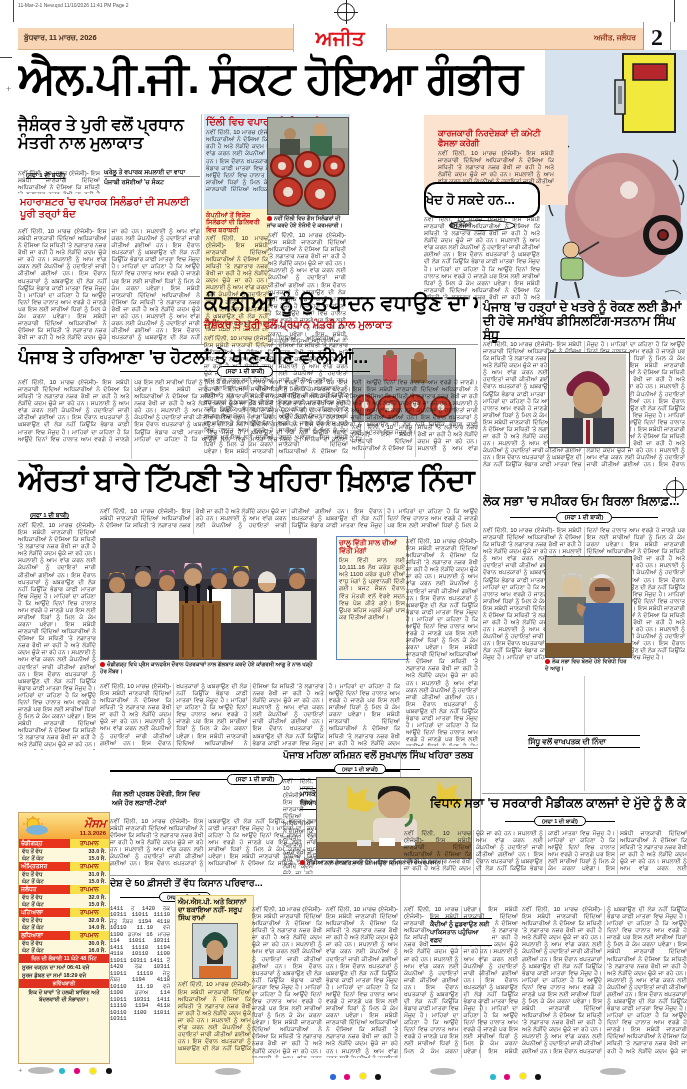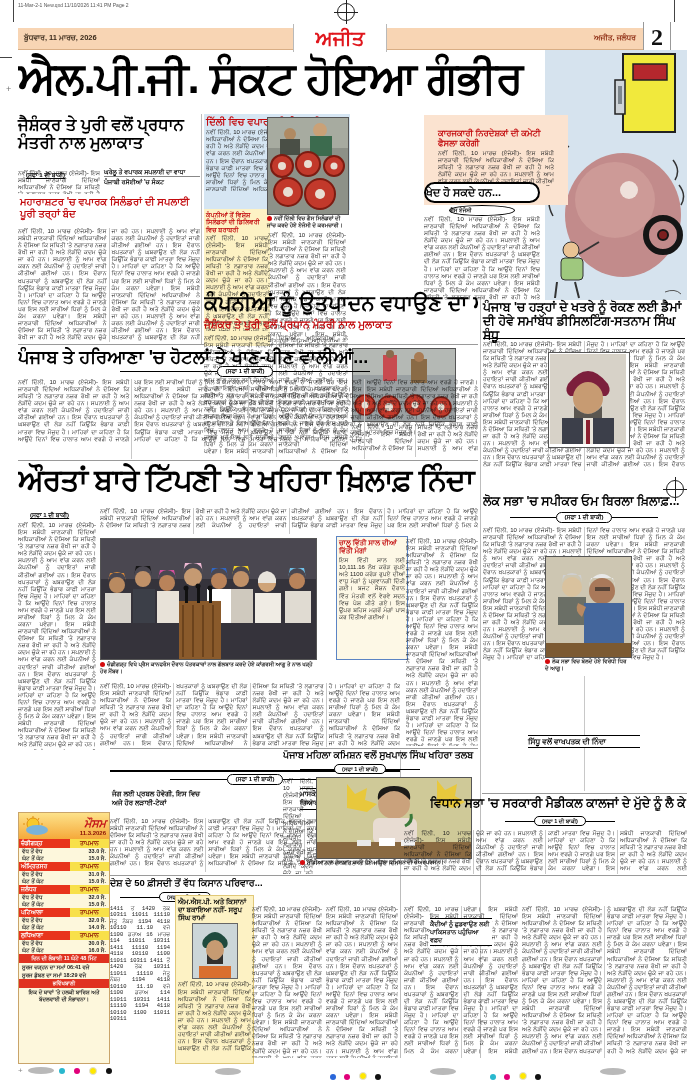--- a/index.html
+++ b/index.html
@@ -138,21 +138,21 @@
   </div>
   <div class="abs cap" style="left:267px;top:215px;width:80px;height:14px;"><span class="dot"></span><span>ਨਵੀਂ ਦਿੱਲੀ ਵਿਚ ਗੈਸ ਸਿਲੰਡਰਾਂ ਦੀ ਜਾਂਚ ਕਰਦੇ ਹੋਏ ਏਜੰਸੀ ਦੇ ਕਰਮਚਾਰੀ।</span></div>
   <div class="abs bt" style="left:268px;top:232px;width:78px;height:110px;">ਨਵੀਂ ਦਿੱਲੀ, 10 ਮਾਰਚ (ਏਜੰਸੀ)- ਇਸ ਸਬੰਧੀ ਜਾਣਕਾਰੀ ਦਿੰਦਿਆਂ ਅਧਿਕਾਰੀਆਂ ਨੇ ਦੱਸਿਆ ਕਿ ਸਥਿਤੀ 'ਤੇ ਲਗਾਤਾਰ ਨਜ਼ਰ ਰੱਖੀ ਜਾ ਰਹੀ ਹੈ ਅਤੇ ਲੋੜੀਂਦੇ ਕਦਮ ਚੁੱਕੇ ਜਾ ਰਹੇ ਹਨ। ਸਪਲਾਈ ਨੂੰ ਆਮ ਵਾਂਗ ਕਰਨ ਲਈ ਕੰਪਨੀਆਂ ਨੂੰ ਹਦਾਇਤਾਂ ਜਾਰੀ ਕੀਤੀਆਂ ਗਈਆਂ ਹਨ। ਇਸ ਦੌਰਾਨ ਖਪਤਕਾਰਾਂ ਨੂੰ ਘਬਰਾਉਣ ਦੀ ਲੋੜ ਨਹੀਂ ਕਿਉਂਕਿ ਭੰਡਾਰ ਕਾਫ਼ੀ ਮਾਤਰਾ ਵਿਚ ਮੌਜੂਦ ਹੈ। ਮਾਹਿਰਾਂ ਦਾ ਕਹਿਣਾ ਹੈ ਕਿ ਆਉਂਦੇ ਦਿਨਾਂ ਵਿਚ ਹਾਲਾਤ ਆਮ ਵਰਗੇ ਹੋ ਜਾਣਗੇ ਪਰ ਇਸ ਲਈ ਸਾਰੀਆਂ ਧਿਰਾਂ ਨੂੰ ਮਿਲ ਕੇ ਕੰਮ ਕਰਨਾ ਪਵੇਗਾ। ਇਸ ਸਬੰਧੀ ਜਾਣਕਾਰੀ ਦਿੰਦਿਆਂ ਅਧਿਕਾਰੀਆਂ ਨੇ ਦੱਸਿਆ ਕਿ ਸਥਿਤੀ 'ਤੇ ਲਗਾਤਾਰ ਨਜ਼ਰ ਰੱਖੀ ਜਾ ਰਹੀ ਹੈ ਅਤੇ ਲੋੜੀਂਦੇ ਕਦਮ ਚੁੱਕੇ ਜਾ ਰਹੇ ਹਨ। ਸਪਲਾਈ ਨੂੰ ਆਮ ਵਾਂਗ ਕਰਨ ਲਈ ਕੰਪਨੀਆਂ ਨੂੰ ਹਦਾਇਤਾਂ ਜਾਰੀ ਕੀਤੀਆਂ ਗਈਆਂ ਹਨ। ਇਸ ਦੌਰਾਨ ਖਪਤਕਾਰਾਂ ਨੂੰ ਘਬਰਾਉਣ ਦੀ ਲੋੜ ਨਹੀਂ ਕਿਉਂਕਿ ਭੰਡਾਰ ਕਾਫ਼ੀ ਮਾਤਰਾ ਵਿਚ ਮੌਜੂਦ ਹੈ। ਮਾਹਿਰਾਂ ਦਾ ਕਹਿਣਾ ਹੈ ਕਿ ਆਉਂਦੇ ਦਿਨਾਂ ਵਿਚ ਹਾਲਾਤ ਆਮ ਵਰਗੇ ਹੋ ਜਾਣਗੇ ਪਰ ਇਸ ਲਈ ਸਾਰੀਆਂ ਧਿਰਾਂ ਨੂੰ ਮਿਲ ਕੇ ਕੰਮ ਕਰਨਾ ਪਵੇਗਾ। ਇਸ ਸਬੰਧੀ ਜਾਣਕਾਰੀ ਦਿੰਦਿਆਂ ਅਧਿਕਾਰੀਆਂ ਨੇ ਦੱਸਿਆ ਕਿ ਸਥਿਤੀ 'ਤੇ ਲਗਾਤਾਰ ਨਜ਼ਰ ਰੱਖੀ ਜਾ ਰਹੀ ਹੈ ਅਤੇ ਲੋੜੀਂਦੇ ਕਦਮ ਚੁੱਕੇ ਜਾ ਰਹੇ ਹਨ। ਸਪਲਾਈ ਨੂੰ ਆਮ ਵਾਂਗ ਕਰਨ ਲਈ ਕੰਪਨੀਆਂ ਨੂੰ ਹਦਾਇਤਾਂ ਜਾਰੀ ਕੀਤੀਆਂ ਗਈਆਂ ਹਨ। ਇਸ ਦੌਰਾਨ ਖਪਤਕਾਰਾਂ ਨੂੰ ਘਬਰਾਉਣ ਦੀ ਲੋੜ ਨਹੀਂ ਕਿਉਂਕਿ ਭੰਡਾਰ ਕਾਫ਼ੀ ਮਾਤਰਾ ਵਿਚ ਮੌਜੂਦ ਹੈ। ਮਾਹਿਰਾਂ ਦਾ ਕਹਿਣਾ ਹੈ ਕਿ ਆਉਂਦੇ ਦਿਨਾਂ ਵਿਚ ਹਾਲਾਤ ਆਮ ਵਰਗੇ ਹੋ ਜਾਣਗੇ। ਇਸ ਸਬੰਧੀ ਜਾਣਕਾਰੀ ਦਿੰਦਿਆਂ ਅਧਿਕਾਰੀਆਂ ਨੇ ਦੱਸਿਆ ਕਿ ਸਥਿਤੀ 'ਤੇ ਲਗਾਤਾਰ ਨਜ਼ਰ ਰੱਖੀ ਜਾ ਰਹੀ ਹੈ ਅਤੇ ਲੋੜੀਂਦੇ ਕਦਮ ਚੁੱਕੇ ਜਾ ਰਹੇ ਹਨ। ਸਪਲਾਈ ਨੂੰ ਆਮ ਵਾਂਗ ਕਰਨ ਲਈ ਕੰਪਨੀਆਂ ਨੂੰ ਹਦਾਇਤਾਂ ਜਾਰੀ ਕੀਤੀਆਂ ਗਈਆਂ ਹਨ। ਇਸ ਦੌਰਾਨ ਖਪਤਕਾਰਾਂ ਨੂੰ ਘਬਰਾਉਣ ਦੀ ਲੋੜ ਨਹੀਂ ਕਿਉਂਕਿ ਭੰਡਾਰ ਕਾਫ਼ੀ ਮਾਤਰਾ ਵਿਚ ਮੌਜੂਦ ਹੈ।</div>
 
   <div class="abs box-peach" style="left:424px;top:115px;width:116px;height:62px;padding:14px;">
     <div class="ctr red hl" style="font-size:8.5px;">ਕਾਰਜਕਾਰੀ ਨਿਰਦੇਸ਼ਕਾਂ ਦੀ ਕਮੇਟੀ ਫੈਸਲਾ ਕਰੇਗੀ</div>
     <div class="bt" style="height:36px;margin-top:2px;">ਨਵੀਂ ਦਿੱਲੀ, 10 ਮਾਰਚ (ਏਜੰਸੀ)- ਇਸ ਸਬੰਧੀ ਜਾਣਕਾਰੀ ਦਿੰਦਿਆਂ ਅਧਿਕਾਰੀਆਂ ਨੇ ਦੱਸਿਆ ਕਿ ਸਥਿਤੀ 'ਤੇ ਲਗਾਤਾਰ ਨਜ਼ਰ ਰੱਖੀ ਜਾ ਰਹੀ ਹੈ ਅਤੇ ਲੋੜੀਂਦੇ ਕਦਮ ਚੁੱਕੇ ਜਾ ਰਹੇ ਹਨ। ਸਪਲਾਈ ਨੂੰ ਆਮ ਵਾਂਗ ਕਰਨ ਲਈ ਕੰਪਨੀਆਂ ਨੂੰ ਹਦਾਇਤਾਂ ਜਾਰੀ ਕੀਤੀਆਂ ਗਈਆਂ ਹਨ। ਇਸ ਦੌਰਾਨ ਖਪਤਕਾਰਾਂ ਨੂੰ ਘਬਰਾਉਣ ਦੀ ਲੋੜ ਨਹੀਂ ਕਿਉਂਕਿ ਭੰਡਾਰ ਕਾਫ਼ੀ ਮਾਤਰਾ ਵਿਚ ਮੌਜੂਦ ਹੈ। ਮਾਹਿਰਾਂ ਦਾ ਕਹਿਣਾ ਹੈ ਕਿ ਆਉਂਦੇ ਦਿਨਾਂ ਵਿਚ ਹਾਲਾਤ ਆਮ ਵਰਗੇ ਹੋ ਜਾਣਗੇ ਪਰ ਇਸ ਲਈ ਸਾਰੀਆਂ ਧਿਰਾਂ ਨੂੰ ਮਿਲ ਕੇ ਕੰਮ ਕਰਨਾ ਪਵੇਗਾ। ਇਸ ਸਬੰਧੀ ਜਾਣਕਾਰੀ ਦਿੰਦਿਆਂ ਅਧਿਕਾਰੀਆਂ ਨੇ ਦੱਸਿਆ ਕਿ ਸਥਿਤੀ 'ਤੇ ਲਗਾਤਾਰ ਨਜ਼ਰ ਰੱਖੀ ਜਾ ਰਹੀ ਹੈ ਅਤੇ ਲੋੜੀਂਦੇ ਕਦਮ ਚੁੱਕੇ ਜਾ ਰਹੇ ਹਨ। ਸਪਲਾਈ ਨੂੰ ਆਮ ਵਾਂਗ ਕਰਨ ਲਈ ਕੰਪਨੀਆਂ ਨੂੰ ਹਦਾਇਤਾਂ ਜਾਰੀ ਕੀਤੀਆਂ ਗਈਆਂ ਹਨ। ਇਸ ਦੌਰਾਨ ਖਪਤਕਾਰਾਂ ਨੂੰ ਘਬਰਾਉਣ ਦੀ ਲੋੜ ਨਹੀਂ ਕਿਉਂਕਿ ਭੰਡਾਰ ਕਾਫ਼ੀ ਮਾਤਰਾ ਵਿਚ ਮੌਜੂਦ ਹੈ। ਮਾਹਿਰਾਂ ਦਾ ਕਹਿਣਾ ਹੈ ਕਿ ਆਉਂਦੇ ਦਿਨਾਂ ਵਿਚ ਹਾਲਾਤ ਆਮ ਵਰਗੇ ਹੋ ਜਾਣਗੇ ਪਰ ਇਸ ਲਈ ਸਾਰੀਆਂ ਧਿਰਾਂ ਨੂੰ ਮਿਲ ਕੇ ਕੰਮ ਕਰਨਾ ਪਵੇਗਾ। ਇਸ ਸਬੰਧੀ ਜਾਣਕਾਰੀ ਦਿੰਦਿਆਂ ਅਧਿਕਾਰੀਆਂ ਨੇ ਦੱਸਿਆ ਕਿ ਸਥਿਤੀ 'ਤੇ ਲਗਾਤਾਰ ਨਜ਼ਰ ਰੱਖੀ ਜਾ ਰਹੀ ਹੈ ਅਤੇ ਲੋੜੀਂਦੇ ਕਦਮ ਚੁੱਕੇ ਜਾ ਰਹੇ ਹਨ। ਸਪਲਾਈ ਨੂੰ ਆਮ ਵਾਂਗ ਕਰਨ ਲਈ ਕੰਪਨੀਆਂ ਨੂੰ ਹਦਾਇਤਾਂ ਜਾਰੀ ਕੀਤੀਆਂ ਗਈਆਂ ਹਨ। ਇਸ ਦੌਰਾਨ ਖਪਤਕਾਰਾਂ ਨੂੰ ਘਬਰਾਉਣ ਦੀ ਲੋੜ ਨਹੀਂ ਕਿਉਂਕਿ ਭੰਡਾਰ ਕਾਫ਼ੀ ਮਾਤਰਾ ਵਿਚ ਮੌਜੂਦ ਹੈ। ਮਾਹਿਰਾਂ ਦਾ ਕਹਿਣਾ ਹੈ ਕਿ ਆਉਂਦੇ ਦਿਨਾਂ ਵਿਚ ਹਾਲਾਤ ਆਮ ਵਰਗੇ ਹੋ ਜਾਣਗੇ। ਇਸ ਸਬੰਧੀ ਜਾਣਕਾਰੀ ਦਿੰਦਿਆਂ ਅਧਿਕਾਰੀਆਂ ਨੇ ਦੱਸਿਆ ਕਿ ਸਥਿਤੀ 'ਤੇ ਲਗਾਤਾਰ ਨਜ਼ਰ ਰੱਖੀ ਜਾ ਰਹੀ ਹੈ ਅਤੇ ਲੋੜੀਂਦੇ ਕਦਮ ਚੁੱਕੇ ਜਾ ਰਹੇ ਹਨ। ਸਪਲਾਈ ਨੂੰ ਆਮ ਵਾਂਗ ਕਰਨ ਲਈ ਕੰਪਨੀਆਂ ਨੂੰ ਹਦਾਇਤਾਂ ਜਾਰੀ ਕੀਤੀਆਂ ਗਈਆਂ ਹਨ। ਇਸ ਦੌਰਾਨ ਖਪਤਕਾਰਾਂ ਨੂੰ ਘਬਰਾਉਣ ਦੀ ਲੋੜ ਨਹੀਂ ਕਿਉਂਕਿ ਭੰਡਾਰ ਕਾਫ਼ੀ ਮਾਤਰਾ ਵਿਚ ਮੌਜੂਦ ਹੈ।</div>
   </div>
 
   <div class="abs" style="left:424px;top:182px;width:116px;">
-    <div class="ctr" style="border:2px solid #000;border-radius:12px;font-weight:bold;font-size:11px;padding:2px 0;background:#fff;">ਖੇਦ ਹੋ ਸਕਦੇ ਹਨ...</div>
+    <div class="ctr" style="border:2px solid #000;border-radius:12px;font-weight:bold;font-size:13px;padding:8px 0;background:#fff;">ਖੇਦ ਹੋ ਸਕਦੇ ਹਨ...</div>
     <div class="ctr" style="width:64px;margin:2px auto;border:1px solid #000;border-radius:50%;font-size:5.5px;font-weight:bold;line-height:1.6;">ਗੈਸ ਏਜੰਸੀ</div>
   </div>
   <div class="abs bt" style="left:424px;top:216px;width:116px;height:84px;">ਨਵੀਂ ਦਿੱਲੀ, 10 ਮਾਰਚ (ਏਜੰਸੀ)- ਇਸ ਸਬੰਧੀ ਜਾਣਕਾਰੀ ਦਿੰਦਿਆਂ ਅਧਿਕਾਰੀਆਂ ਨੇ ਦੱਸਿਆ ਕਿ ਸਥਿਤੀ 'ਤੇ ਲਗਾਤਾਰ ਨਜ਼ਰ ਰੱਖੀ ਜਾ ਰਹੀ ਹੈ ਅਤੇ ਲੋੜੀਂਦੇ ਕਦਮ ਚੁੱਕੇ ਜਾ ਰਹੇ ਹਨ। ਸਪਲਾਈ ਨੂੰ ਆਮ ਵਾਂਗ ਕਰਨ ਲਈ ਕੰਪਨੀਆਂ ਨੂੰ ਹਦਾਇਤਾਂ ਜਾਰੀ ਕੀਤੀਆਂ ਗਈਆਂ ਹਨ। ਇਸ ਦੌਰਾਨ ਖਪਤਕਾਰਾਂ ਨੂੰ ਘਬਰਾਉਣ ਦੀ ਲੋੜ ਨਹੀਂ ਕਿਉਂਕਿ ਭੰਡਾਰ ਕਾਫ਼ੀ ਮਾਤਰਾ ਵਿਚ ਮੌਜੂਦ ਹੈ। ਮਾਹਿਰਾਂ ਦਾ ਕਹਿਣਾ ਹੈ ਕਿ ਆਉਂਦੇ ਦਿਨਾਂ ਵਿਚ ਹਾਲਾਤ ਆਮ ਵਰਗੇ ਹੋ ਜਾਣਗੇ ਪਰ ਇਸ ਲਈ ਸਾਰੀਆਂ ਧਿਰਾਂ ਨੂੰ ਮਿਲ ਕੇ ਕੰਮ ਕਰਨਾ ਪਵੇਗਾ। ਇਸ ਸਬੰਧੀ ਜਾਣਕਾਰੀ ਦਿੰਦਿਆਂ ਅਧਿਕਾਰੀਆਂ ਨੇ ਦੱਸਿਆ ਕਿ ਸਥਿਤੀ 'ਤੇ ਲਗਾਤਾਰ ਨਜ਼ਰ ਰੱਖੀ ਜਾ ਰਹੀ ਹੈ ਅਤੇ ਲੋੜੀਂਦੇ ਕਦਮ ਚੁੱਕੇ ਜਾ ਰਹੇ ਹਨ। ਸਪਲਾਈ ਨੂੰ ਆਮ ਵਾਂਗ ਕਰਨ ਲਈ ਕੰਪਨੀਆਂ ਨੂੰ ਹਦਾਇਤਾਂ ਜਾਰੀ ਕੀਤੀਆਂ ਗਈਆਂ ਹਨ। ਇਸ ਦੌਰਾਨ ਖਪਤਕਾਰਾਂ ਨੂੰ ਘਬਰਾਉਣ ਦੀ ਲੋੜ ਨਹੀਂ ਕਿਉਂਕਿ ਭੰਡਾਰ ਕਾਫ਼ੀ ਮਾਤਰਾ ਵਿਚ ਮੌਜੂਦ ਹੈ। ਮਾਹਿਰਾਂ ਦਾ ਕਹਿਣਾ ਹੈ ਕਿ ਆਉਂਦੇ ਦਿਨਾਂ ਵਿਚ ਹਾਲਾਤ ਆਮ ਵਰਗੇ ਹੋ ਜਾਣਗੇ ਪਰ ਇਸ ਲਈ ਸਾਰੀਆਂ ਧਿਰਾਂ ਨੂੰ ਮਿਲ ਕੇ ਕੰਮ ਕਰਨਾ ਪਵੇਗਾ। ਇਸ ਸਬੰਧੀ ਜਾਣਕਾਰੀ ਦਿੰਦਿਆਂ ਅਧਿਕਾਰੀਆਂ ਨੇ ਦੱਸਿਆ ਕਿ ਸਥਿਤੀ 'ਤੇ ਲਗਾਤਾਰ ਨਜ਼ਰ ਰੱਖੀ ਜਾ ਰਹੀ ਹੈ ਅਤੇ ਲੋੜੀਂਦੇ ਕਦਮ ਚੁੱਕੇ ਜਾ ਰਹੇ ਹਨ। ਸਪਲਾਈ ਨੂੰ ਆਮ ਵਾਂਗ ਕਰਨ ਲਈ ਕੰਪਨੀਆਂ ਨੂੰ ਹਦਾਇਤਾਂ ਜਾਰੀ ਕੀਤੀਆਂ ਗਈਆਂ ਹਨ। ਇਸ ਦੌਰਾਨ ਖਪਤਕਾਰਾਂ ਨੂੰ ਘਬਰਾਉਣ ਦੀ ਲੋੜ ਨਹੀਂ ਕਿਉਂਕਿ ਭੰਡਾਰ ਕਾਫ਼ੀ ਮਾਤਰਾ ਵਿਚ ਮੌਜੂਦ ਹੈ। ਮਾਹਿਰਾਂ ਦਾ ਕਹਿਣਾ ਹੈ ਕਿ ਆਉਂਦੇ ਦਿਨਾਂ ਵਿਚ ਹਾਲਾਤ ਆਮ ਵਰਗੇ ਹੋ ਜਾਣਗੇ। ਇਸ ਸਬੰਧੀ ਜਾਣਕਾਰੀ ਦਿੰਦਿਆਂ ਅਧਿਕਾਰੀਆਂ ਨੇ ਦੱਸਿਆ ਕਿ ਸਥਿਤੀ 'ਤੇ ਲਗਾਤਾਰ ਨਜ਼ਰ ਰੱਖੀ ਜਾ ਰਹੀ ਹੈ ਅਤੇ ਲੋੜੀਂਦੇ ਕਦਮ ਚੁੱਕੇ ਜਾ ਰਹੇ ਹਨ। ਸਪਲਾਈ ਨੂੰ ਆਮ ਵਾਂਗ ਕਰਨ ਲਈ ਕੰਪਨੀਆਂ ਨੂੰ ਹਦਾਇਤਾਂ ਜਾਰੀ ਕੀਤੀਆਂ ਗਈਆਂ ਹਨ। ਇਸ ਦੌਰਾਨ ਖਪਤਕਾਰਾਂ ਨੂੰ ਘਬਰਾਉਣ ਦੀ ਲੋੜ ਨਹੀਂ ਕਿਉਂਕਿ ਭੰਡਾਰ ਕਾਫ਼ੀ ਮਾਤਰਾ ਵਿਚ ਮੌਜੂਦ ਹੈ।</div>
 
   <div class="abs hl ctr" style="left:204px;top:291px;width:274px;height:26px;font-size:21px;white-space:nowrap;overflow:hidden;">ਕੰਪਨੀਆਂ ਨੂੰ ਉਤਪਾਦਨ ਵਧਾਉਣ ਦਾ ਆਦੇਸ਼</div>
   <div class="abs ctr red hl" style="left:204px;top:319px;width:274px;font-size:10.5px;">ਜੈਸ਼ੰਕਰ ਤੇ ਪੁਰੀ ਵਲੋਂ ਪ੍ਰਧਾਨ ਮੰਤਰੀ ਨਾਲ ਮੁਲਾਕਾਤ</div>
   <div class="abs bt c2" style="left:204px;top:335px;width:144px;height:122px;">ਨਵੀਂ ਦਿੱਲੀ, 10 ਮਾਰਚ (ਏਜੰਸੀ)- ਇਸ ਸਬੰਧੀ ਜਾਣਕਾਰੀ ਦਿੰਦਿਆਂ ਅਧਿਕਾਰੀਆਂ ਨੇ ਦੱਸਿਆ ਕਿ ਸਥਿਤੀ 'ਤੇ ਲਗਾਤਾਰ ਨਜ਼ਰ ਰੱਖੀ ਜਾ ਰਹੀ ਹੈ ਅਤੇ ਲੋੜੀਂਦੇ ਕਦਮ ਚੁੱਕੇ ਜਾ ਰਹੇ ਹਨ। ਸਪਲਾਈ ਨੂੰ ਆਮ ਵਾਂਗ ਕਰਨ ਲਈ ਕੰਪਨੀਆਂ ਨੂੰ ਹਦਾਇਤਾਂ ਜਾਰੀ ਕੀਤੀਆਂ ਗਈਆਂ ਹਨ। ਇਸ ਦੌਰਾਨ ਖਪਤਕਾਰਾਂ ਨੂੰ ਘਬਰਾਉਣ ਦੀ ਲੋੜ ਨਹੀਂ ਕਿਉਂਕਿ ਭੰਡਾਰ ਕਾਫ਼ੀ ਮਾਤਰਾ ਵਿਚ ਮੌਜੂਦ ਹੈ। ਮਾਹਿਰਾਂ ਦਾ ਕਹਿਣਾ ਹੈ ਕਿ ਆਉਂਦੇ ਦਿਨਾਂ ਵਿਚ ਹਾਲਾਤ ਆਮ ਵਰਗੇ ਹੋ ਜਾਣਗੇ ਪਰ ਇਸ ਲਈ ਸਾਰੀਆਂ ਧਿਰਾਂ ਨੂੰ ਮਿਲ ਕੇ ਕੰਮ ਕਰਨਾ ਪਵੇਗਾ। ਇਸ ਸਬੰਧੀ ਜਾਣਕਾਰੀ ਦਿੰਦਿਆਂ ਅਧਿਕਾਰੀਆਂ ਨੇ ਦੱਸਿਆ ਕਿ ਸਥਿਤੀ 'ਤੇ ਲਗਾਤਾਰ ਨਜ਼ਰ ਰੱਖੀ ਜਾ ਰਹੀ ਹੈ ਅਤੇ ਲੋੜੀਂਦੇ ਕਦਮ ਚੁੱਕੇ ਜਾ ਰਹੇ ਹਨ। ਸਪਲਾਈ ਨੂੰ ਆਮ ਵਾਂਗ ਕਰਨ ਲਈ ਕੰਪਨੀਆਂ ਨੂੰ ਹਦਾਇਤਾਂ ਜਾਰੀ ਕੀਤੀਆਂ ਗਈਆਂ ਹਨ। ਇਸ ਦੌਰਾਨ ਖਪਤਕਾਰਾਂ ਨੂੰ ਘਬਰਾਉਣ ਦੀ ਲੋੜ ਨਹੀਂ ਕਿਉਂਕਿ ਭੰਡਾਰ ਕਾਫ਼ੀ ਮਾਤਰਾ ਵਿਚ ਮੌਜੂਦ ਹੈ। ਮਾਹਿਰਾਂ ਦਾ ਕਹਿਣਾ ਹੈ ਕਿ ਆਉਂਦੇ ਦਿਨਾਂ ਵਿਚ ਹਾਲਾਤ ਆਮ ਵਰਗੇ ਹੋ ਜਾਣਗੇ ਪਰ ਇਸ ਲਈ ਸਾਰੀਆਂ ਧਿਰਾਂ ਨੂੰ ਮਿਲ ਕੇ ਕੰਮ ਕਰਨਾ ਪਵੇਗਾ। ਇਸ ਸਬੰਧੀ ਜਾਣਕਾਰੀ ਦਿੰਦਿਆਂ ਅਧਿਕਾਰੀਆਂ ਨੇ ਦੱਸਿਆ ਕਿ ਸਥਿਤੀ 'ਤੇ ਲਗਾਤਾਰ ਨਜ਼ਰ ਰੱਖੀ ਜਾ ਰਹੀ ਹੈ ਅਤੇ ਲੋੜੀਂਦੇ ਕਦਮ ਚੁੱਕੇ ਜਾ ਰਹੇ ਹਨ। ਸਪਲਾਈ ਨੂੰ ਆਮ ਵਾਂਗ ਕਰਨ ਲਈ ਕੰਪਨੀਆਂ ਨੂੰ ਹਦਾਇਤਾਂ ਜਾਰੀ ਕੀਤੀਆਂ ਗਈਆਂ ਹਨ। ਇਸ ਦੌਰਾਨ ਖਪਤਕਾਰਾਂ ਨੂੰ ਘਬਰਾਉਣ ਦੀ ਲੋੜ ਨਹੀਂ ਕਿਉਂਕਿ ਭੰਡਾਰ ਕਾਫ਼ੀ ਮਾਤਰਾ ਵਿਚ ਮੌਜੂਦ ਹੈ। ਮਾਹਿਰਾਂ ਦਾ ਕਹਿਣਾ ਹੈ ਕਿ ਆਉਂਦੇ ਦਿਨਾਂ ਵਿਚ ਹਾਲਾਤ ਆਮ ਵਰਗੇ ਹੋ ਜਾਣਗੇ। ਇਸ ਸਬੰਧੀ ਜਾਣਕਾਰੀ ਦਿੰਦਿਆਂ ਅਧਿਕਾਰੀਆਂ ਨੇ ਦੱਸਿਆ ਕਿ ਸਥਿਤੀ 'ਤੇ ਲਗਾਤਾਰ ਨਜ਼ਰ ਰੱਖੀ ਜਾ ਰਹੀ ਹੈ ਅਤੇ ਲੋੜੀਂਦੇ ਕਦਮ ਚੁੱਕੇ ਜਾ ਰਹੇ ਹਨ। ਸਪਲਾਈ ਨੂੰ ਆਮ ਵਾਂਗ ਕਰਨ ਲਈ ਕੰਪਨੀਆਂ ਨੂੰ ਹਦਾਇਤਾਂ ਜਾਰੀ ਕੀਤੀਆਂ ਗਈਆਂ ਹਨ। ਇਸ ਦੌਰਾਨ ਖਪਤਕਾਰਾਂ ਨੂੰ ਘਬਰਾਉਣ ਦੀ ਲੋੜ ਨਹੀਂ ਕਿਉਂਕਿ ਭੰਡਾਰ ਕਾਫ਼ੀ ਮਾਤਰਾ ਵਿਚ ਮੌਜੂਦ ਹੈ।</div>
   <div class="abs photo" style="left:352px;top:348px;width:102px;height:72px;">
     <svg width="102" height="72" viewBox="0 0 102 72">
       <rect width="102" height="72" fill="#9aa0a2"></rect>

